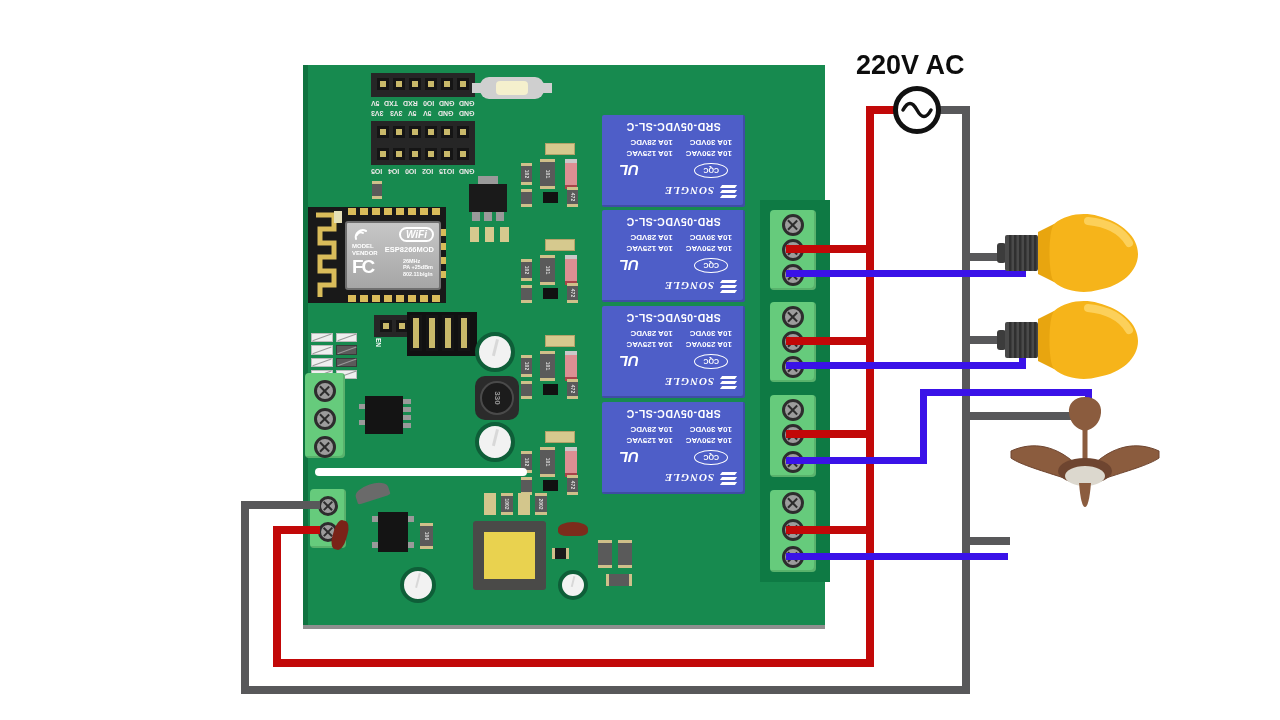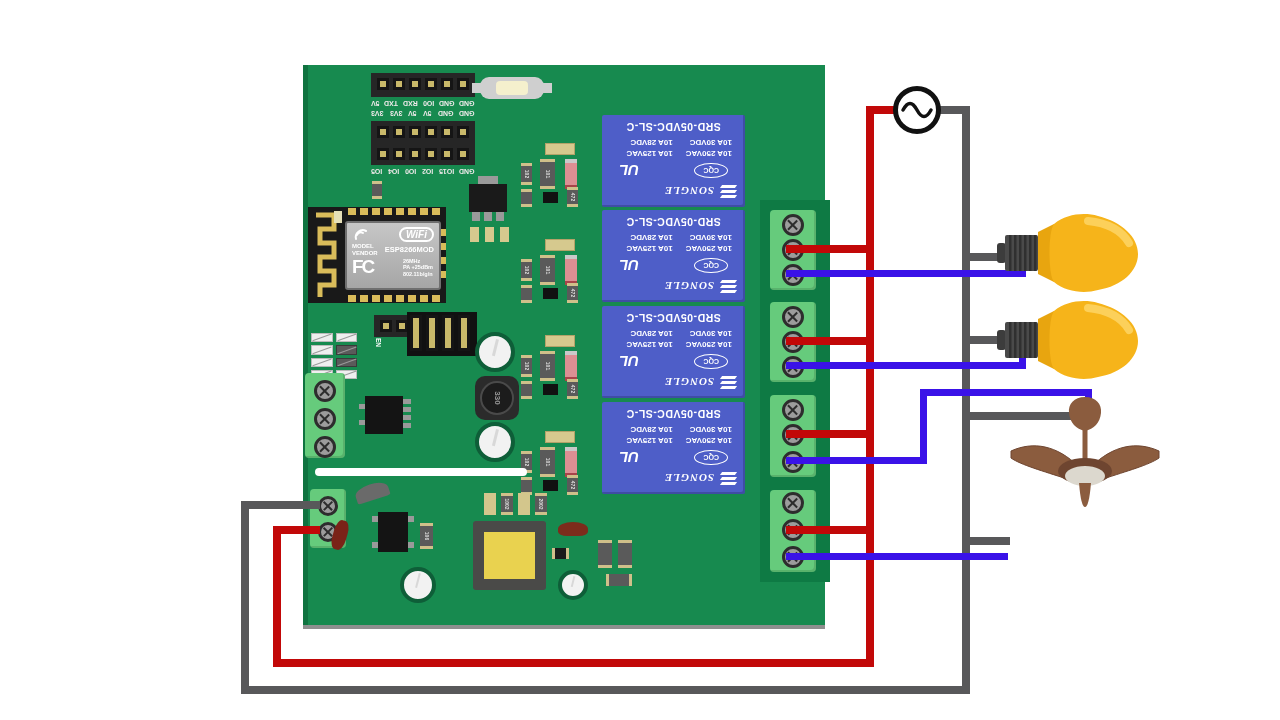--- a/index.html
+++ b/index.html
@@ -513,20 +513,21 @@
     <div class="abs" style="left:244px;top:483px;width:17px;height:11px;background:#1a1a1a;border-left:3px solid #cfc08a;border-right:3px solid #cfc08a;box-sizing:border-box;"></div>
     <div class="ecap" style="left:250px;top:505px;width:30px;height:30px;"></div>
     <div class="abs" style="left:290px;top:475px;">
       <span class="smdv" style="left:0;top:0;width:14px;height:28px;"></span>
       <span class="smdv" style="left:20px;top:0;width:14px;height:28px;"></span>
       <span class="smdh" style="left:8px;top:34px;width:26px;height:12px;"></span>
     </div>
   </div>
   <div id="board-shadow"></div>
 
+  <div class="ac-label">220V AC</div>
   <div class="ac-circle">
     <svg width="38" height="38">
       <path d="M5,19 Q12,6 19,19 Q26,32 33,19" stroke="#111" stroke-width="3.5" fill="none" stroke-linecap="round"></path>
     </svg>
   </div>
 
   <svg class="abs overlay" style="left:996px;top:212px;" width="145" height="85">
     <rect x="1" y="31" width="9" height="20" rx="3" fill="#3c3c3c"></rect>
     <rect x="9" y="23" width="33" height="36" rx="2" fill="#4a4a4a"></rect>
     <rect x="13" y="23" width="2.5" height="36" fill="#303030"></rect>

